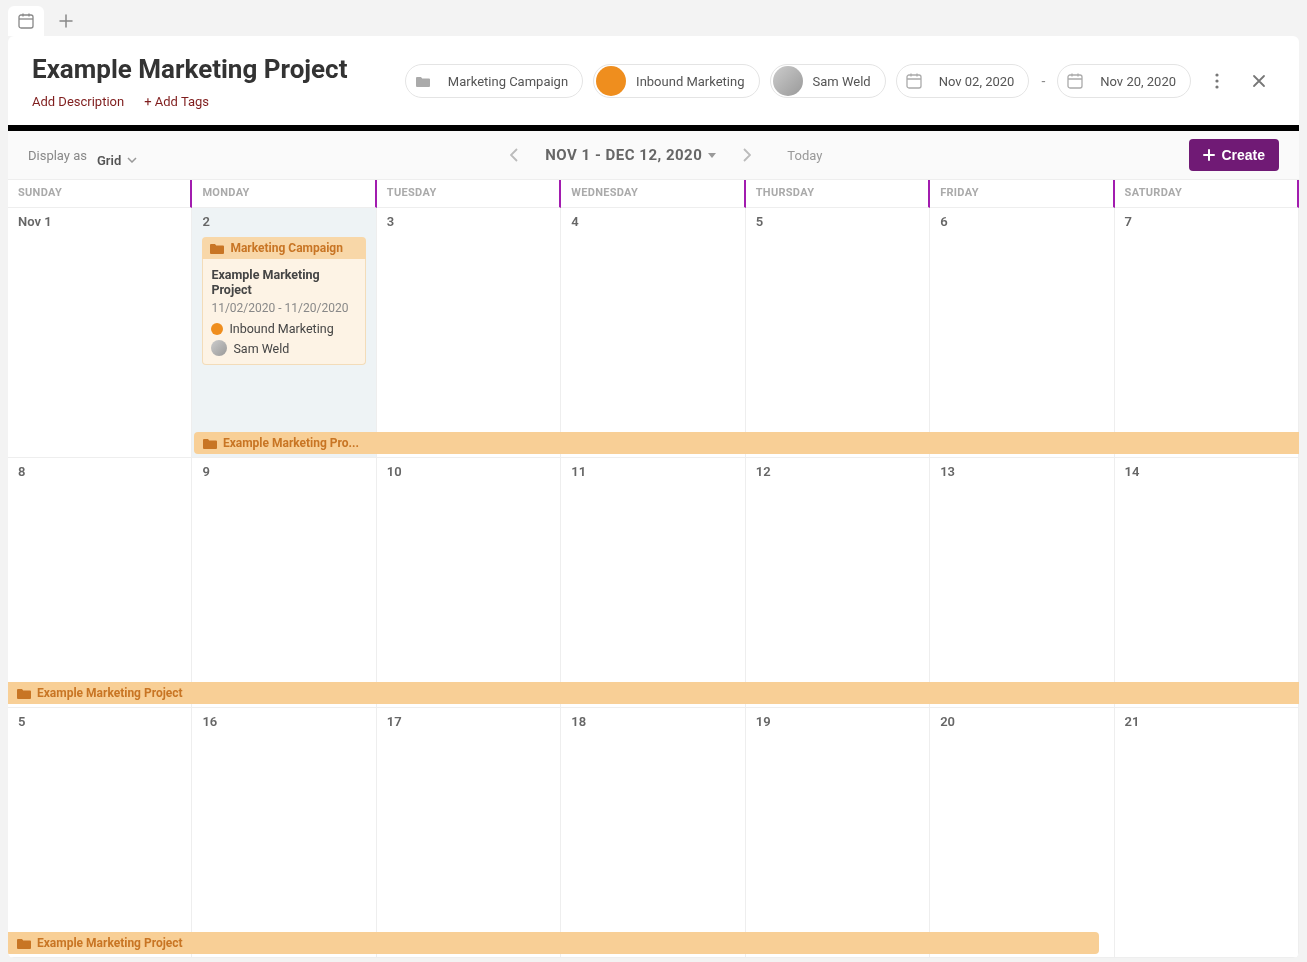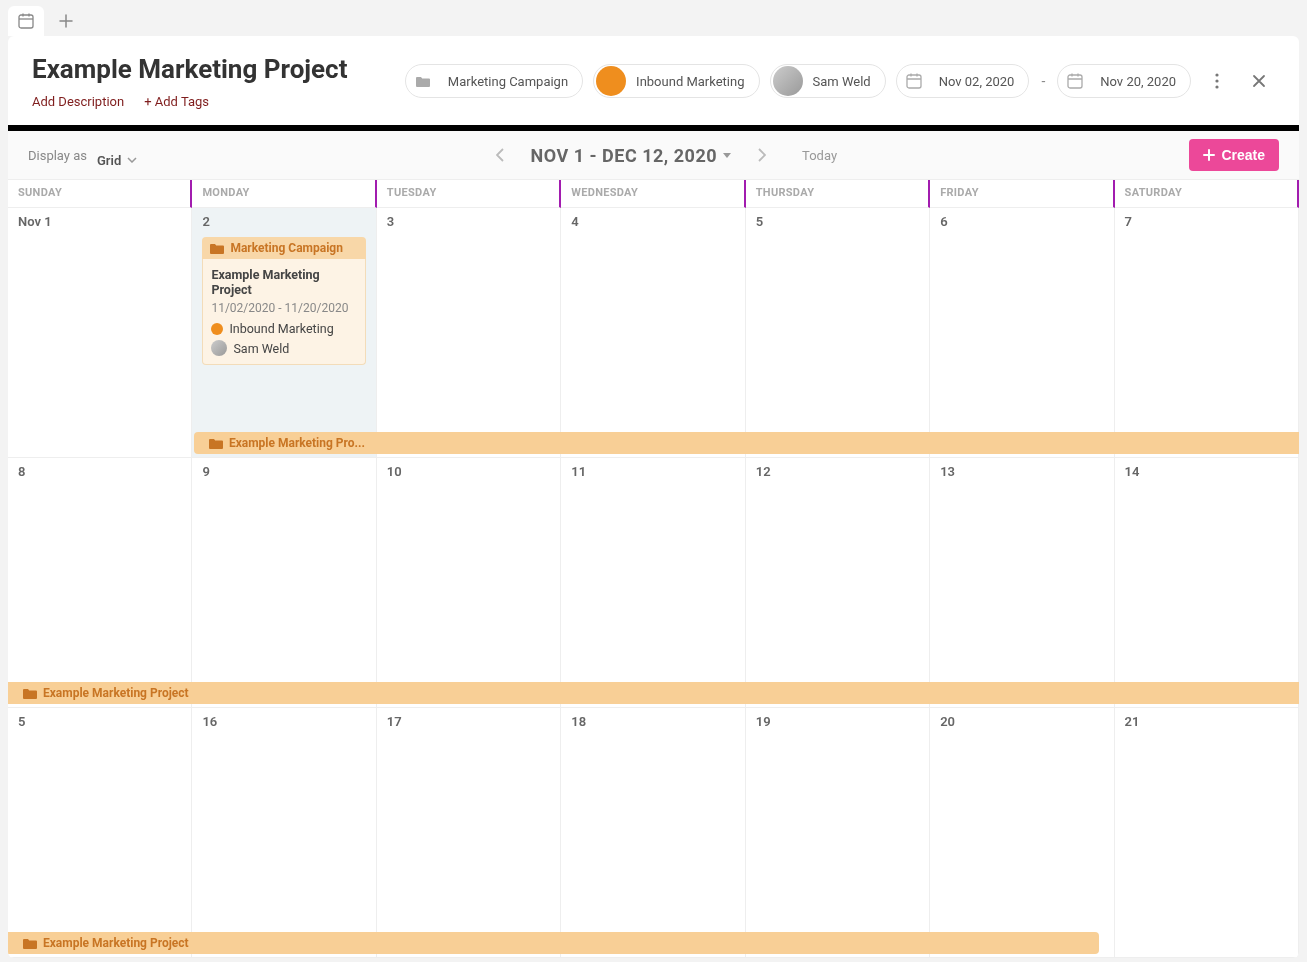--- a/index.html
+++ b/index.html
@@ -100,28 +100,28 @@
     justify-content: space-between;
     border-top: 6px solid #000000;
     padding: 8px 20px;
     background: #fafafa;
   }
   .tb-left, .tb-center, .tb-right { display: flex; align-items: center; gap: 12px; }
   .tb-left { color: #888; font-size: 13px; gap: 10px; }
   .tb-left .disp-val { color: #555; font-weight: 600; }
   .tb-center { flex: 1; justify-content: center; color: #777; font-weight: 700; gap: 20px; }
   .tb-center .range {
-    color: #666; font-size: 18px; letter-spacing: 0.5px;
+    color: #666; font-size: 15px; letter-spacing: 0.5px;
     display: flex; align-items: center; gap: 6px;
   }
   .nav-arrow { color: #bbb; cursor: pointer; font-size: 18px; padding: 0 6px;}
   .today-link { color: #999; font-weight: 400; font-size: 13px; cursor: pointer; margin-left: 10px; }
 
   .create-btn {
-    background: #ec4899;
+    background: #701a75;
     color: #fff;
     border: none;
     border-radius: 4px;
     height: 32px;
     padding: 0 14px;
     font-size: 14px;
     font-weight: 600;
     display: flex; align-items: center; gap: 6px;
     cursor: pointer;
   }
@@ -191,21 +191,21 @@
   .dot { width: 12px; height: 12px; border-radius: 50%; background: #ef8e1e; display: inline-block; }
   .mini-avatar { width: 16px; height: 16px; border-radius: 50%; background: linear-gradient(135deg,#ccc,#999); display: inline-block;}
 
   
   .span-bar {
     position: absolute;
     height: 22px;
     background: #f8cf96;
     border-radius: 4px;
     display: flex; align-items: center; gap: 6px;
-    padding: 0 15px;
+    padding: 0 9px;
     font-size: 12px;
     font-weight: 700;
     color: #c87524;
     bottom: 4px;
     left: 0; right: 0;
   }
   .span-bar.capped-right { border-radius: 4px 0 0 4px; }
   .span-bar.capped-left { border-radius: 0 4px 4px 0; }
   .span-bar.capped-both { border-radius: 0; }
   .span-bar .folder-svg { flex-shrink: 0; }

